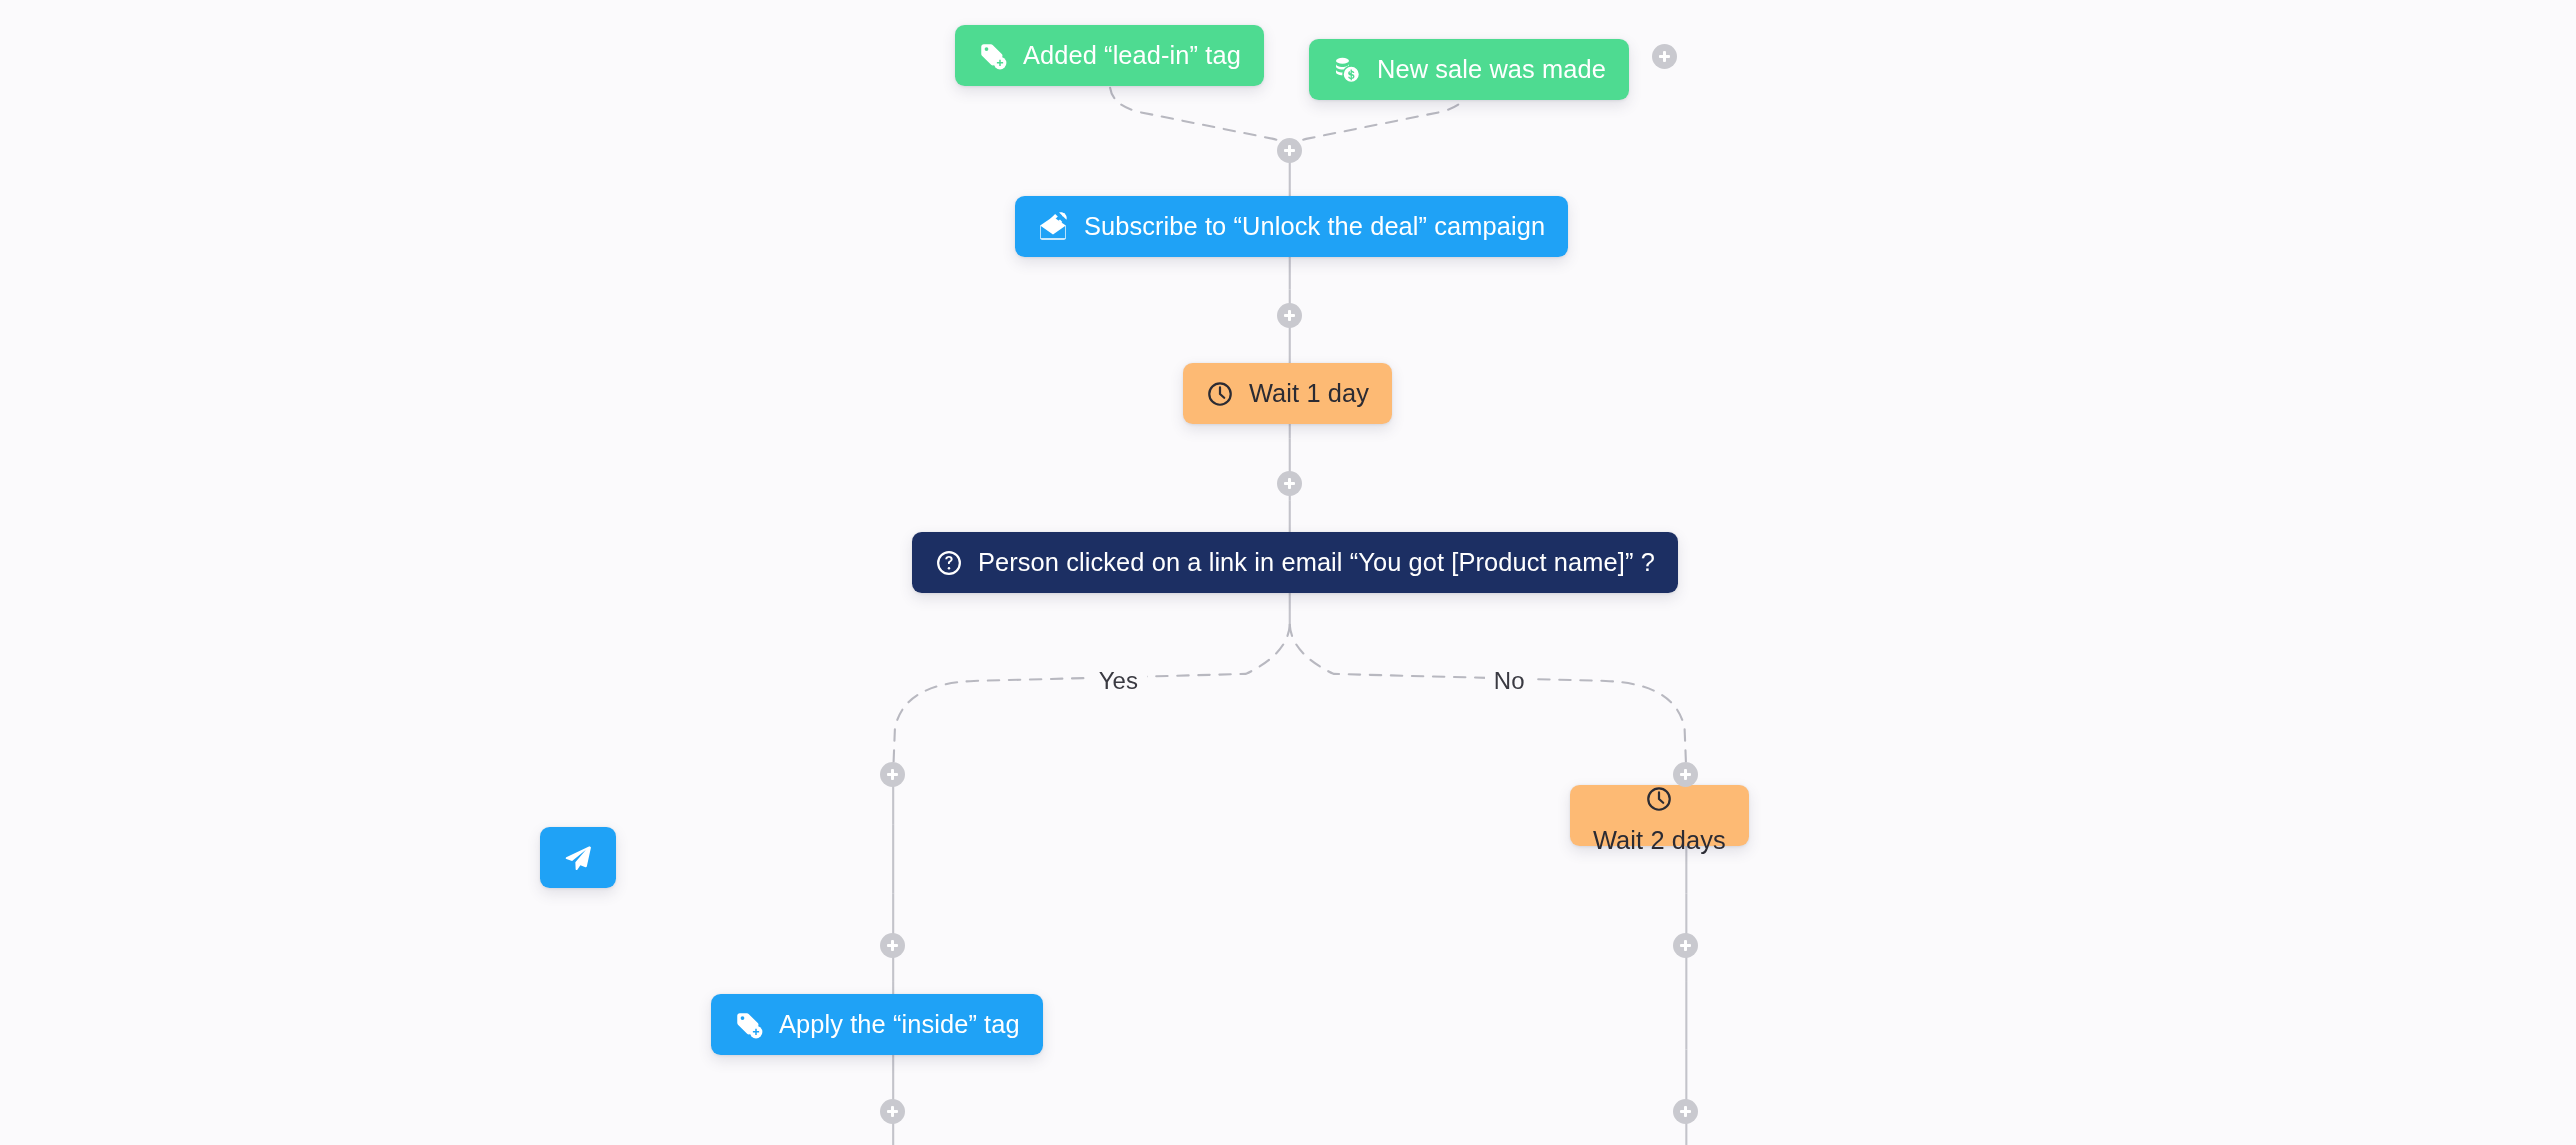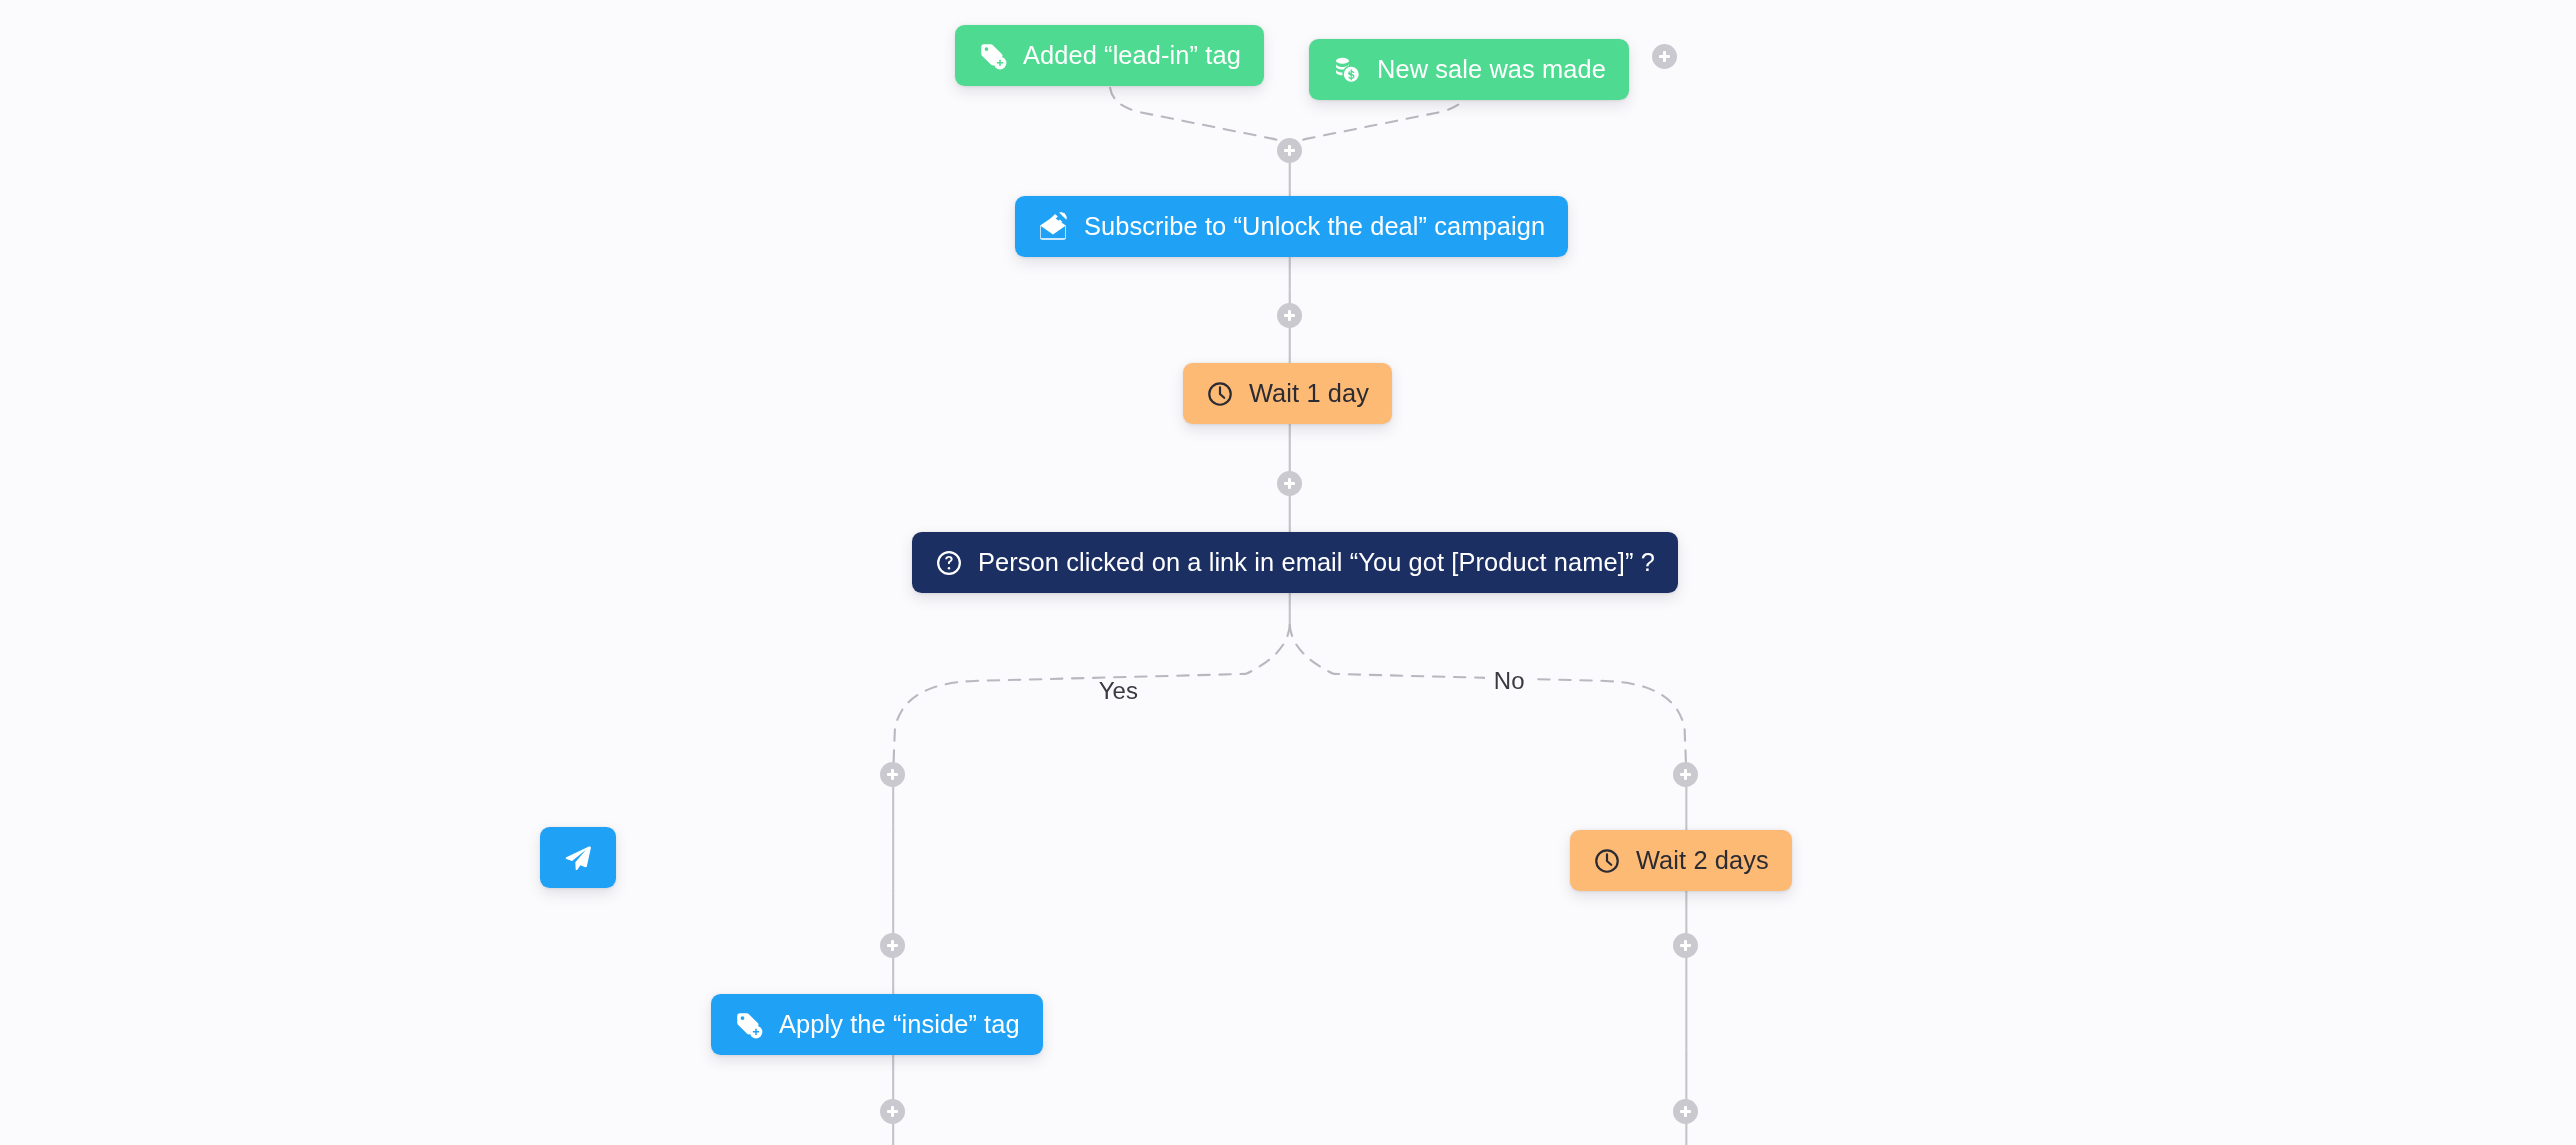--- a/index.html
+++ b/index.html
@@ -159,21 +159,21 @@
     <span class="ico">
       <svg width="28" height="28" viewBox="0 0 24 24">
         <circle cx="12" cy="12" r="9.3" fill="none" stroke="#fff" stroke-width="1.9"></circle>
         <path fill="#fff" d="M11.98 6.1c-1.83 0-3.08 1.06-3.2 2.72h1.65c.08-.83.63-1.33 1.5-1.33.85 0 1.44.5 1.44 1.2 0 .6-.26.93-1.1 1.48-.85.56-1.23 1.12-1.18 2.08l.1.66h1.48v-.52c0-.64.25-.98 1.12-1.52.9-.57 1.35-1.24 1.35-2.25 0-1.5-1.24-2.52-3.16-2.52z"></path>
         <circle cx="11.98" cy="16.5" r="1.07" fill="#fff"></circle>
       </svg>
     </span>
     <span class="lbl">Person clicked on a link in email “You got [Product name]” ?</span>
   </div>
 
-  <div class="branch-label" style="left:1090px;top:669px;margin-top:10px;">Yes</div>
+  <div class="branch-label" style="left:1090px;top:669px;">Yes</div>
   <div class="branch-label" style="left:1485px;top:669px;">No</div>
 
   <div class="plus" style="left:880px;top:762px;"></div>
   <div class="plus" style="left:1673px;top:762px;"></div>
 
   <div class="node blue" style="left:540px;top:827px;">
     <span class="ico">
       <svg width="30" height="30" viewBox="0 0 24 24">
         <path fill="#fff" d="M21.6 2.3 2.6 11.4c-.6.3-.55 1.16.07 1.38l4.6 1.64 11.1-9.02-8.5 9.9.25 5.64c.03.72.96 1 1.37.4l2.4-3.45 4.1 1.47c.45.16.94-.1 1.05-.57l3.3-14.9c.14-.65-.52-1.2-1.14-.9z"></path>
       </svg>
@@ -188,21 +188,21 @@
         <path fill="#fff" d="M10.3 2.6H4.6c-1.1 0-2 .9-2 2v5.7c0 .53.21 1.04.59 1.41l7.3 7.3c.78.78 2.05.78 2.83 0l5.7-5.7c.78-.78.78-2.05 0-2.83l-7.3-7.3c-.38-.38-.88-.59-1.42-.59zM6.8 7.9a1.5 1.5 0 1 1 0-3 1.5 1.5 0 0 1 0 3z"></path>
         <circle cx="17.6" cy="17.6" r="5.1" fill="#fff"></circle>
         <path fill="#1fa2f6" d="M17 14.9h1.2v1.9h1.9V18h-1.9v1.9H17V18h-1.9v-1.2H17z"></path>
       </svg>
     </span>
     <span class="lbl">Apply the “inside” tag</span>
   </div>
 
   <div class="plus" style="left:880px;top:1099px;"></div>
 
-  <div class="node white" style="left:1570px;top:830px;">
+  <div class="node white" style="left:1570px;top:785px;flex-direction:column;">
     <span class="ico">
       <svg width="28" height="28" viewBox="0 0 24 24">
         <circle cx="12" cy="12" r="9.2" fill="none" stroke="#2b2b33" stroke-width="1.9"></circle>
         <path d="M12 6.4V12l3.6 3.2" fill="none" stroke="#2b2b33" stroke-width="1.9" stroke-linecap="round" stroke-linejoin="round"></path>
       </svg>
     </span>
     <span class="lbl">Wait 2 days</span>
   </div>
 
   <div class="plus" style="left:1673px;top:933px;"></div>

